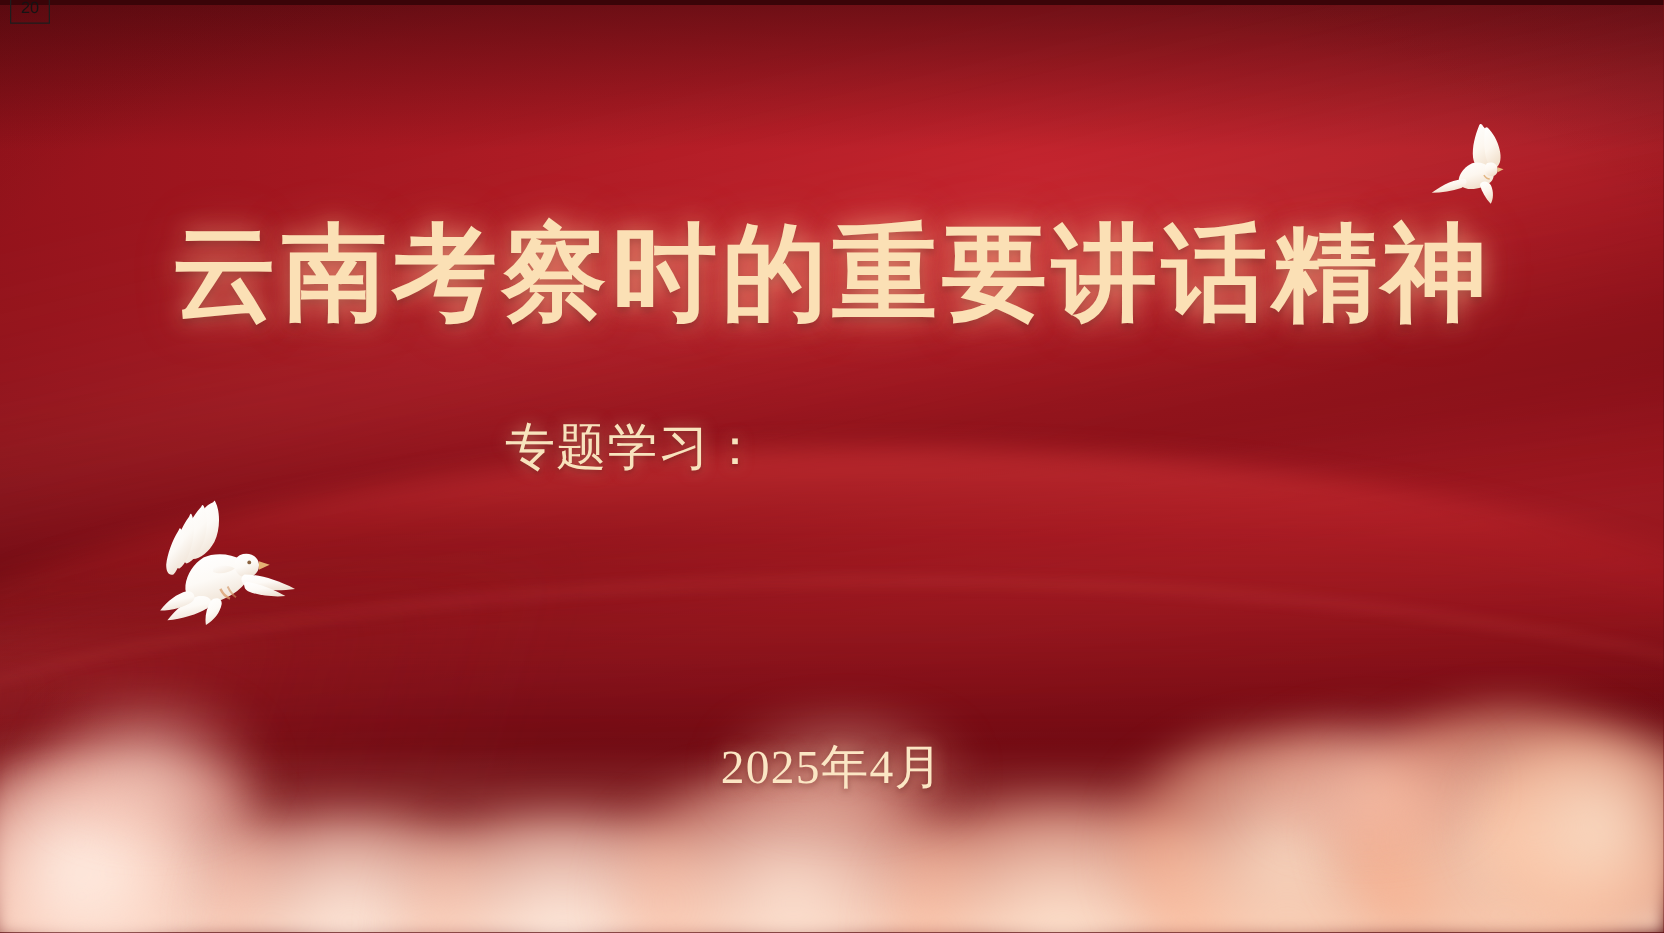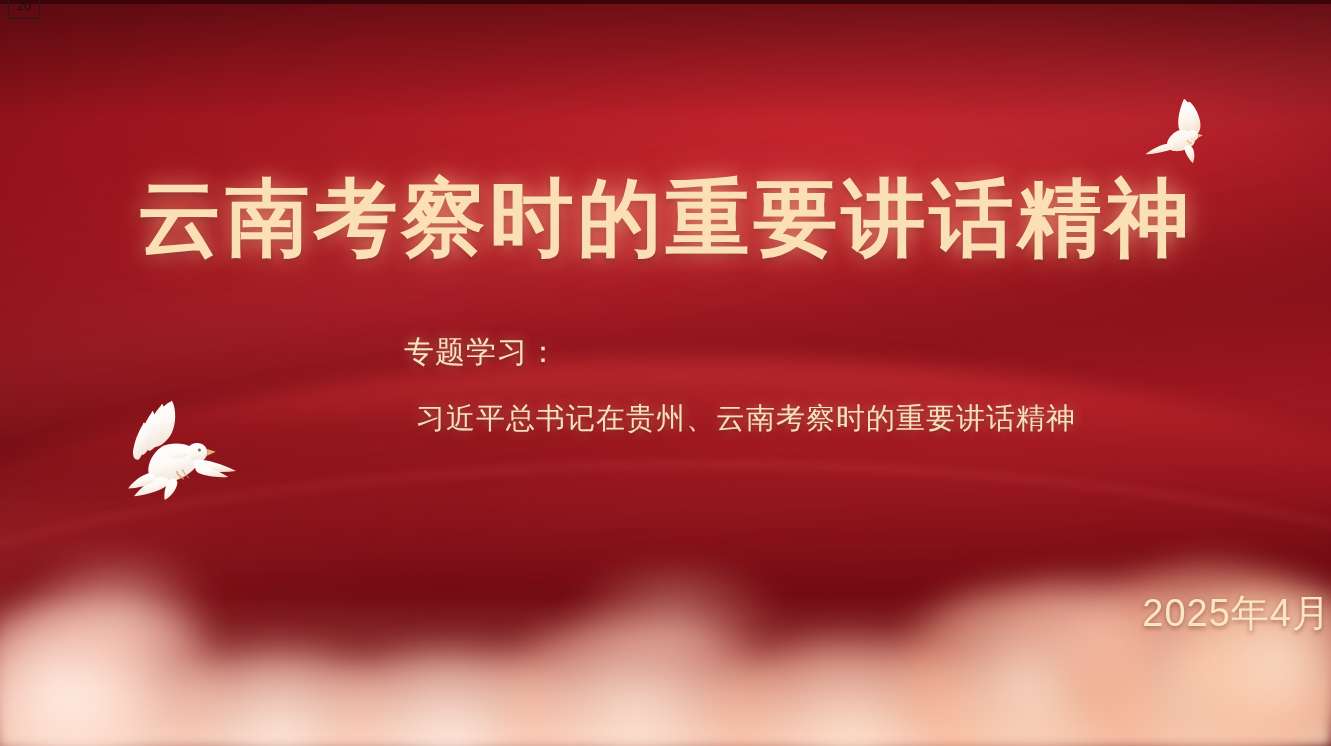--- a/index.html
+++ b/index.html
@@ -156,43 +156,43 @@
     white-space:nowrap;
   }
 
   .subtitle-block{
     position:absolute;
     left:404px; top:334px;
     width:720px;
   }
   .sub-label{
     font-family:Liberation Sans, sans-serif;
-    font-size:30px;
+    font-size:40px;
     line-height:1.2;
     color:#f8e3bd;
     letter-spacing:1px;
     text-shadow:0 0 12px rgba(255,200,160,.55), 0 2px 4px rgba(80,5,10,.5);
   }
   .sub-main{
     margin-top:30px;
     margin-left:12px;
     font-family:"DejaVu Serif", serif;
     font-size:29px;
     line-height:1.25;
     color:#f6e0bb;
     letter-spacing:1px;
     text-shadow:0 0 12px rgba(255,200,160,.5), 0 2px 4px rgba(80,5,10,.5);
     white-space:nowrap;
   }
 
   .date{
     position:absolute;
     left:0; right:0; top:588px;
-    text-align:right;
-    font-family:Liberation Sans, sans-serif;
+    text-align:center;
+    font-family:Liberation Serif, serif;
     font-size:38px;
     color:#fbe6c4;
     letter-spacing:1px;
     text-shadow:0 0 14px rgba(255,205,165,.55), 0 2px 5px rgba(80,5,10,.5);
   }
 
   
   .dove{ position:absolute; }
   .dove-top-right{ left:1140px; top:96px; width:80px; height:74px; }
   .dove-left     { left:126px;  top:396px; width:116px; height:104px; }
@@ -341,21 +341,20 @@
       <path d="M52 78 C54 82 57 85 60 86" stroke="#d99b68" stroke-width="2" fill="none" opacity=".75"></path>
       <path d="M58 76 C60 80 62 83 65 85" stroke="#cf8f5e" stroke-width="1.6" fill="none" opacity=".6"></path>
       <circle cx="76" cy="56" r="1.6" fill="#8a6340"></circle>
     </svg>
   </div>
 
   <div class="title">云南考察时的重要讲话精神</div>
 
   <div class="subtitle-block">
     <div class="sub-label">专题学习：</div>
-    <div class="sub-main">习近平总书记在贵州、云南考察时的重要讲话精神</div>
   </div>
 
   <div class="date">2025年4月</div>
 
   <div class="top-strip"></div>
   <div class="page-stub">20</div>
 
 </div>
 
 </body></html>

